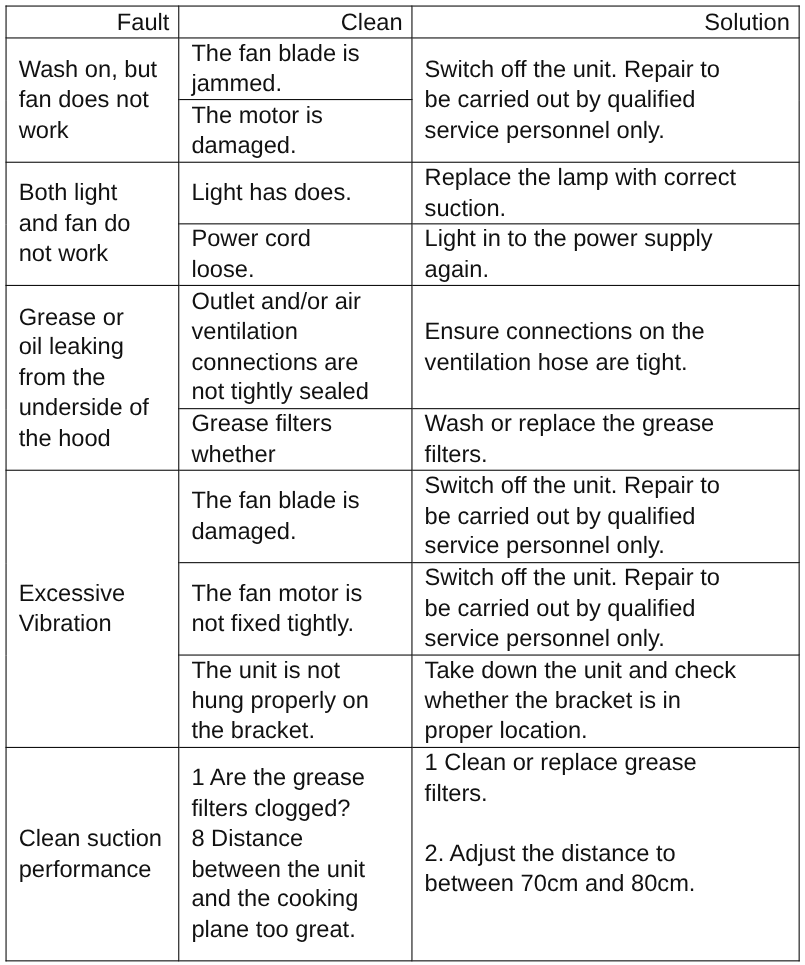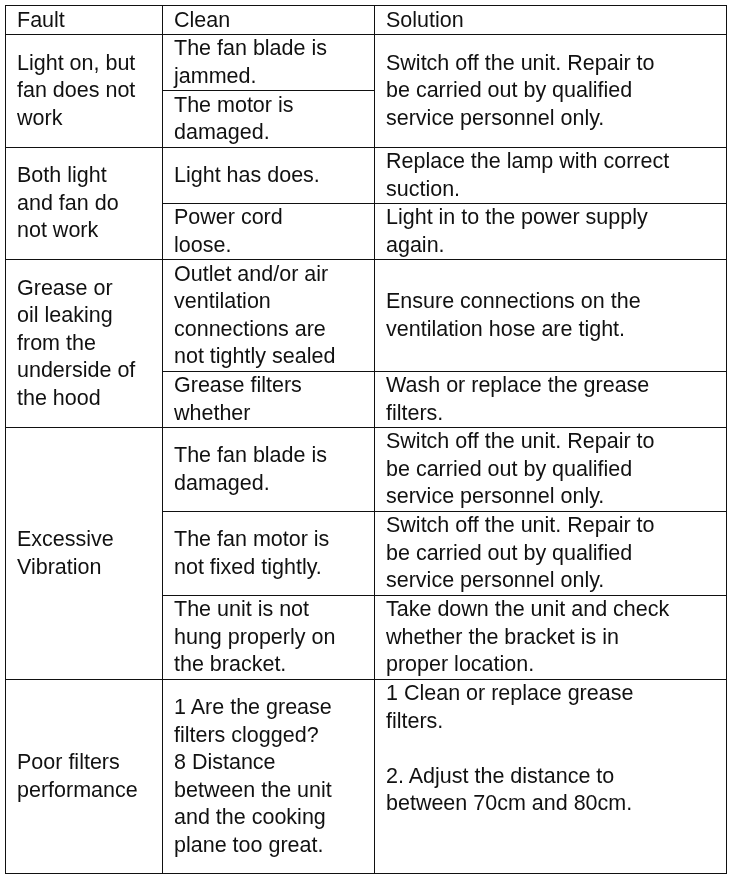--- a/index.html
+++ b/index.html
@@ -38,20 +38,21 @@
       padding: 0 8px 0 11px;
       vertical-align: middle;
       text-align: left;
       font-weight: normal;
       white-space: pre-line;
       word-wrap: break-word;
     }
     .tbl th {
       height: 28px;
       line-height: 26px;
+      text-align: right;
     }
     .c1 { width: 157px; }
     .c2 { width: 212px; }
     .c3 { width: 352px; }
     .top { vertical-align: top !important; }
   </style>
 </head>
 <body>
 
 <div class="page">
@@ -64,21 +65,21 @@
     <thead>
       <tr>
         <th>Fault</th>
         <th>Clean</th>
         <th>Solution</th>
       </tr>
     </thead>
     <tbody>
 
       <tr style="height:55px;">
-        <td rowspan="2">Light on, but
+        <td rowspan="2">Wash on, but
 fan does not
 work</td>
         <td>The fan blade is
 jammed.</td>
         <td rowspan="2">Switch off the unit. Repair to
 be carried out by qualified
 service personnel only.</td>
       </tr>
       <tr style="height:57px;">
         <td>The motor is
@@ -139,21 +140,21 @@
       <tr style="height:84px;">
         <td>The unit is not
 hung properly on
 the bracket.</td>
         <td>Take down the unit and check
 whether the bracket is in
 proper location.</td>
       </tr>
 
       <tr style="height:194px;">
-        <td>Poor filters
+        <td>Clean suction
 performance</td>
         <td>1 Are the grease
 filters clogged?
 8 Distance
 between the unit
 and the cooking
 plane too great.</td>
         <td class="top">1 Clean or replace grease
 filters.
 

